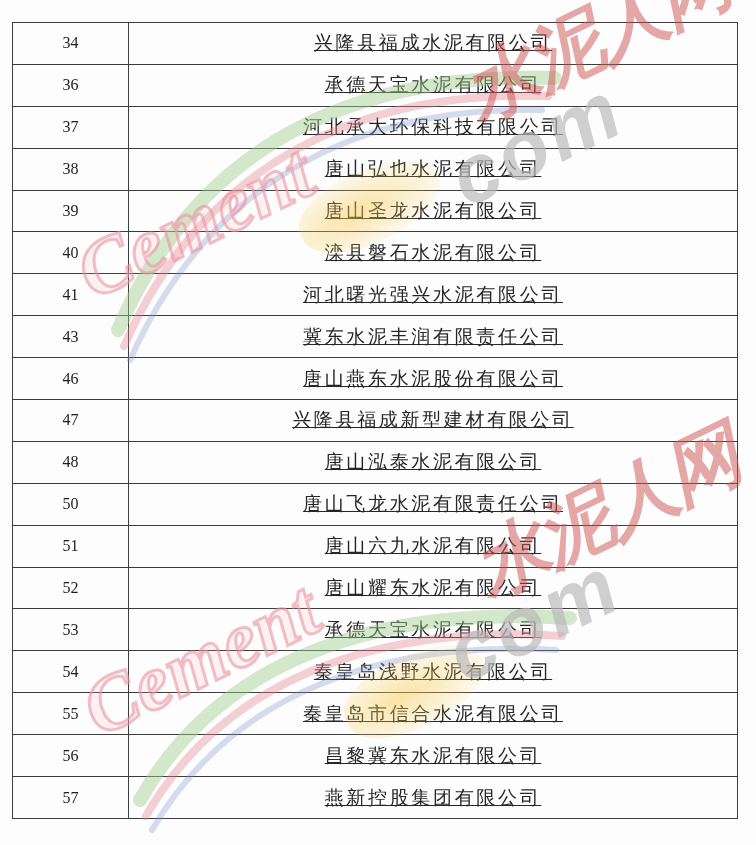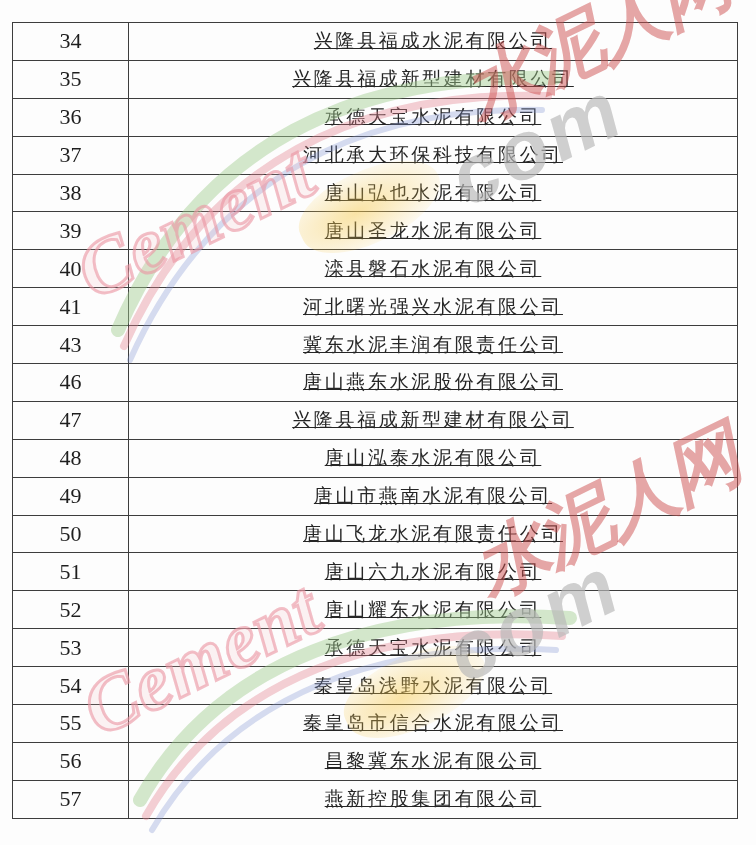--- a/index.html
+++ b/index.html
@@ -27,21 +27,21 @@
   table.company-table td {
     border:1px solid #3d3d3d;
     text-align:center;
     vertical-align:middle;
     padding:0 4px;
     overflow:hidden;
     white-space:nowrap;
   }
   td.num-cell {
     width:116px;
-    font-size:22px;
+    font-size:16px;
     color:#1e1e1e;
     font-family:"Liberation Serif","DejaVu Serif",serif;
   }
   td.name-cell {
     font-size:19px;
     letter-spacing:0.14em;
     color:#262626;
     font-family:"Liberation Serif","DejaVu Serif",serif;
     text-decoration:underline;
   }
@@ -96,24 +96,20 @@
 
 <div class="page">
 
   <table class="company-table">
     <tbody>
         <tr>
         <td class="num-cell">34</td>
         <td class="name-cell">兴隆县福成水泥有限公司</td>
       </tr>
         <tr>
-        <td class="num-cell">35</td>
-        <td class="name-cell">兴隆县福成新型建材有限公司</td>
-      </tr>
-        <tr>
         <td class="num-cell">36</td>
         <td class="name-cell">承德天宝水泥有限公司</td>
       </tr>
         <tr>
         <td class="num-cell">37</td>
         <td class="name-cell">河北承大环保科技有限公司</td>
       </tr>
         <tr>
         <td class="num-cell">38</td>
         <td class="name-cell">唐山弘也水泥有限公司</td>
@@ -138,24 +134,20 @@
         <td class="num-cell">46</td>
         <td class="name-cell">唐山燕东水泥股份有限公司</td>
       </tr>
         <tr>
         <td class="num-cell">47</td>
         <td class="name-cell">兴隆县福成新型建材有限公司</td>
       </tr>
         <tr>
         <td class="num-cell">48</td>
         <td class="name-cell">唐山泓泰水泥有限公司</td>
-      </tr>
-        <tr>
-        <td class="num-cell">49</td>
-        <td class="name-cell">唐山市燕南水泥有限公司</td>
       </tr>
         <tr>
         <td class="num-cell">50</td>
         <td class="name-cell">唐山飞龙水泥有限责任公司</td>
       </tr>
         <tr>
         <td class="num-cell">51</td>
         <td class="name-cell">唐山六九水泥有限公司</td>
       </tr>
         <tr>

